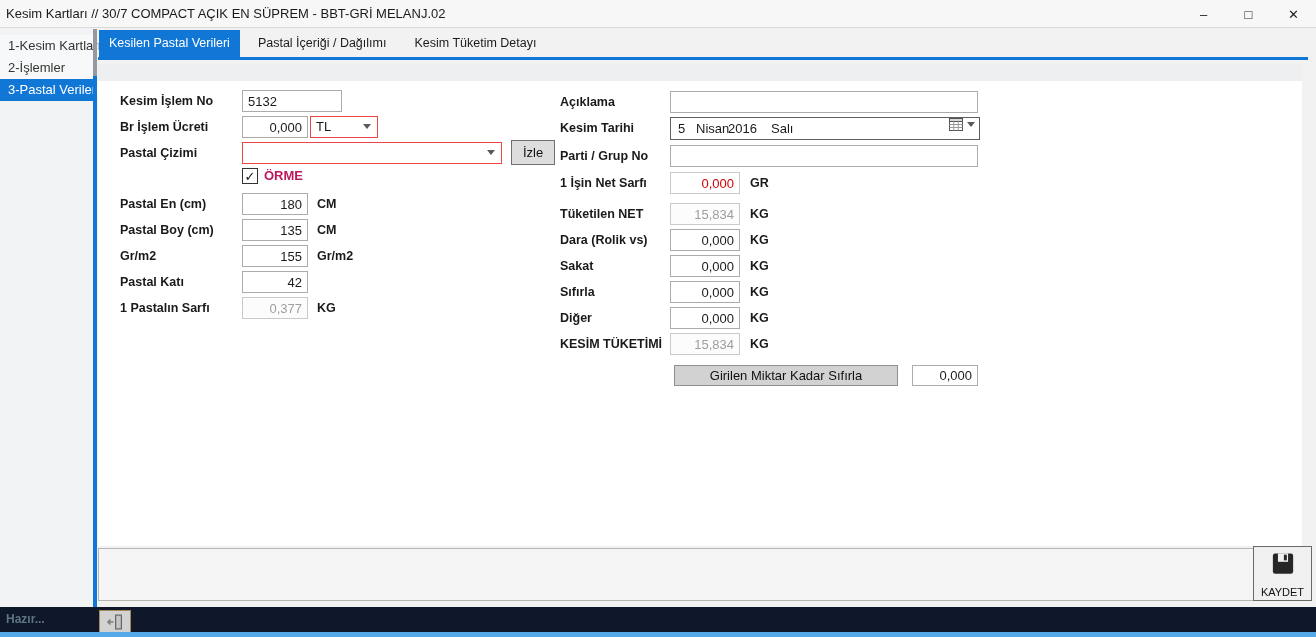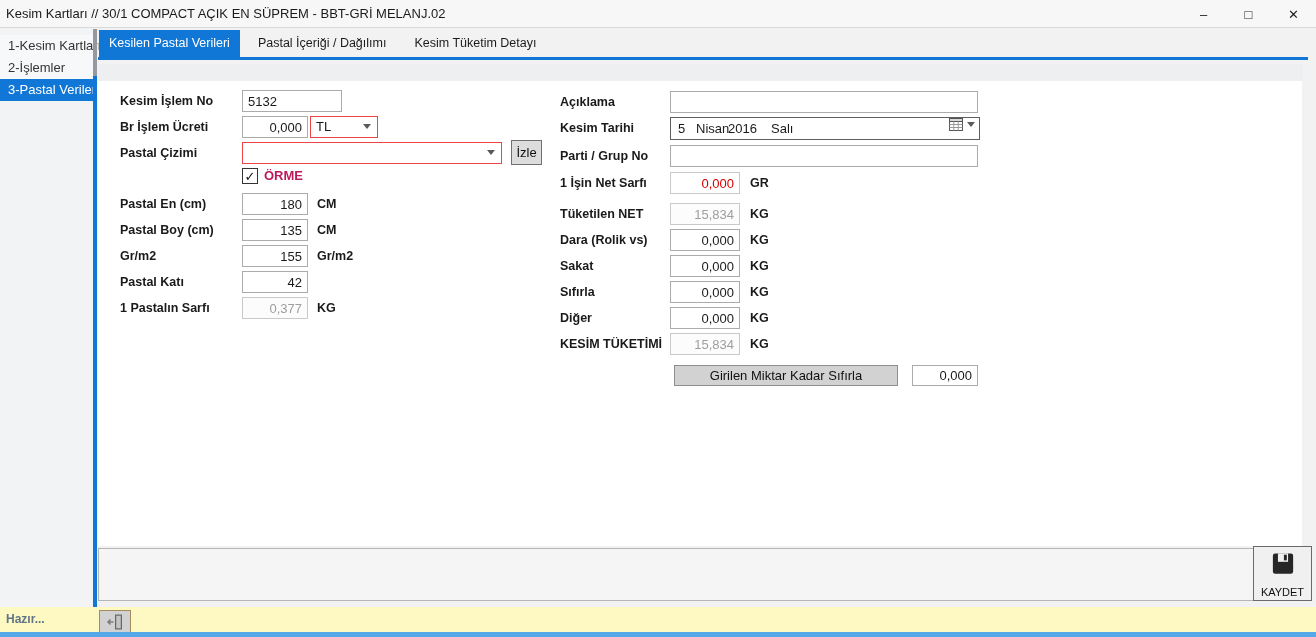--- a/index.html
+++ b/index.html
@@ -59,35 +59,35 @@
 
   
   .footerbar { position:absolute; left:98px; top:548px; width:1212px; height:53px;
     background:#f5f5f5; border:1px solid #b5b5b5; }
   .kaydet { position:absolute; left:1253px; top:546px; width:59px; height:55px;
     background:#f0f0f0; border:1px solid #6a6a6a; cursor:pointer;
     display:flex; flex-direction:column; align-items:center; justify-content:center; }
   .kaydet .kl { font-size:11px; font-weight:normal; color:#111; margin-top:9px; }
 
   
-  .statusbar { position:absolute; left:0; top:607px; width:1316px; height:30px; background:#fef9c3; }
+  .statusbar { position:absolute; left:0; top:607px; width:1316px; height:30px; background:#0f172a; }
   .status-strip { position:absolute; left:0; bottom:0; width:100%; height:5px; background:#56a9e8; }
   .status-text { position:absolute; left:6px; top:0; line-height:25px; font-size:12px;
     font-weight:bold; color:#5f7583; }
   .exit-btn { position:absolute; left:99px; top:3px; width:32px; height:23px;
     background:#d2d2d2; border:1px solid #a58a5e; cursor:pointer;
     display:flex; align-items:center; justify-content:center; }
 </style>
 </head>
 <body>
 
 <div class="window">
 
   <div class="titlebar">
-    <span class="title">Kesim Kartları // 30/1 COMPACT AÇIK EN SÜPREM - BBT-GRİ MELANJ.02</span>
+    <span class="title">Kesim Kartları // 30/7 COMPACT AÇIK EN SÜPREM - BBT-GRİ MELANJ.02</span>
     <div class="win-controls">
       <div class="win-btn">
         <span>–</span>
       </div>
       <div class="win-btn">
         <span>□</span>
       </div>
       <div class="win-btn">
         <span>✕</span>
       </div>
@@ -120,21 +120,21 @@
     <div class="combo" style="left:212px; top:35px; width:68px;">
       <span class="ctext">TL</span>
       <span class="arrow"></span>
     </div>
 
     <span class="lbl" style="left:22px; top:61px;">Pastal Çizimi</span>
     <div class="combo" style="left:144px; top:61px; width:260px;">
       <span class="ctext"></span>
       <span class="arrow"></span>
     </div>
-    <button class="btn" style="position:absolute; left:413px; top:59px; width:31px; height:25px;">İzle</button>
+    <button class="btn" style="position:absolute; left:413px; top:59px; width:44px; height:25px;">İzle</button>
 
     <div class="chk" style="left:144px; top:87px;">
       <span>✓</span>
     </div>
     <span class="chk-label" style="left:166px; top:86px;">ÖRME</span>
 
     <span class="lbl" style="left:22px; top:112px;">Pastal En (cm)</span>
     <input class="inp num" style="left: 144px; top: 112px; width: 66px;" value="180">
     <span class="unit" style="left:219px; top:112px;">CM</span>
 

